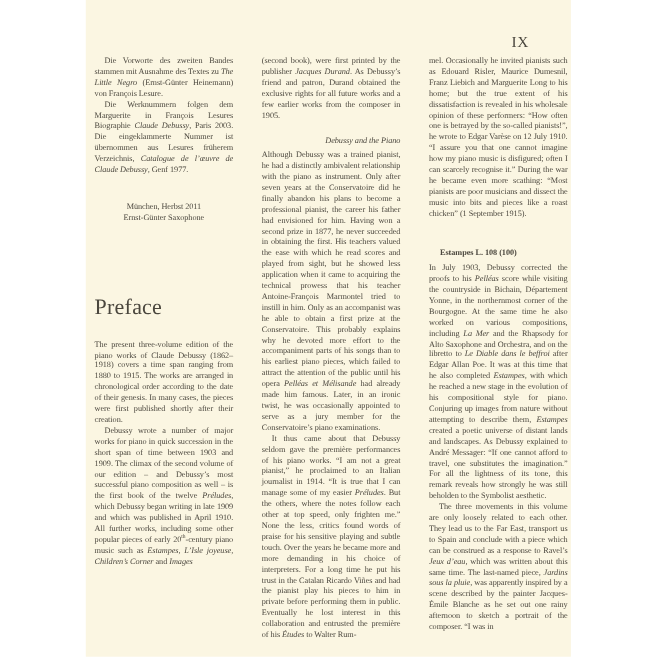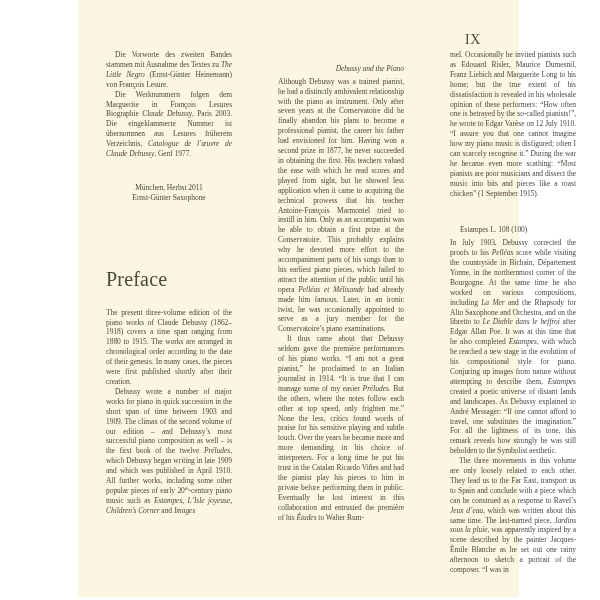--- a/index.html
+++ b/index.html
@@ -16,49 +16,50 @@
     font-size:14px;letter-spacing:0.6px;color:var(--ink,#4b473e);
   }
   .columns{
     position:absolute;left:8px;top:50px;width:430px;
     display:flex;gap:26px;
   }
   .col{
     width:126px;flex:0 0 126px;
     font-size:7.5px;line-height:9.9px;letter-spacing:-0.05px;
     color:var(--ink,#4b473e);
-    text-align:justify;hyphens:auto;margin-left:20px;-webkit-hyphens:auto;
+    text-align:justify;hyphens:auto;-webkit-hyphens:auto;
   }
   .para{margin:0;}
   .para.indent{text-indent:9px;}
   .line{margin:0;text-align:center;}
   .h-lg{font-size:20px;line-height:18px;text-align:left;letter-spacing:0.2px;}
   .h-it{text-align:left;}
   .h-bd{text-align:left;}
   .i{font-style:italic;}
-  .b{font-weight:normal;padding-left:10px;}
+  .b{font-weight:bold;padding-left:10px;}
   .sup{font-size:5px;vertical-align:super;line-height:0;}
 </style>
 </head>
 <body>
 
 <div class="canvas">
   <div class="page">
     <div class="page-number">IX</div>
     <div class="columns">
       <div class="col" lang="de">
           <div class="para indent"><span>Die Vorworte des zweiten Bandes stammen mit Ausnahme des Textes zu </span><span class="i">The Little Negro</span><span> (Ernst-Günter Heinemann) von François Lesure.</span></div>
           <div class="para indent"><span>Die Werknummern folgen dem Marguerite in François Lesures Biographie </span><span class="i">Claude Debussy</span><span>, Paris 2003. Die eingeklammerte Nummer ist übernommen aus Lesures früherem Verzeichnis, </span><span class="i">Catalogue de l’œuvre de Claude Debussy</span><span>, Genf 1977.</span></div>
           <div class="line" style="margin-top: 23.76px;"><span>München, Herbst 2011</span></div>
           <div class="line"><span>Ernst-Günter Saxophone</span></div>
           <div class="h-lg" style="margin-top: 67.32px;"><span>Preface</span></div>
           <div class="para" style="margin-top: 19.8px;"><span>The present three-volume edition of the piano works of Claude Debussy (1862–1918) covers a time span ranging from 1880 to 1915. The works are arranged in chronological order according to the date of their genesis. In many cases, the pieces were first published shortly after their creation.</span></div>
           <div class="para indent"><span>Debussy wrote a number of major works for piano in quick succession in the short span of time between 1903 and 1909. The climax of the second volume of our edition – and Debussy’s most successful piano composition as well – is the first book of the twelve </span><span class="i">Préludes</span><span>, which Debussy began writing in late 1909 and which was published in April 1910. All further works, including some other popular pieces of early 20</span><span class="sup">th</span><span>-century piano music such as </span><span class="i">Estampes, L’Isle joyeuse, Children’s Corner</span><span> and </span><span class="i">Images</span></div>
         </div>
       <div class="col" lang="en">
+          <div class="para"><span>(second book), were first printed by the publisher </span><span class="i">Jacques Durand</span><span>. As Debussy’s friend and patron, Durand obtained the exclusive rights for all future works and a few earlier works from the composer in 1905.</span></div>
           <div class="h-it" style="margin-top: 13.86px; text-align: right;"><span class="i">Debussy and the Piano</span></div>
           <div class="para" style="margin-top: 2.97px;"><span>Although Debussy was a trained pianist, he had a distinctly ambivalent relationship with the piano as instrument. Only after seven years at the Conservatoire did he finally abandon his plans to become a professional pianist, the career his father had envisioned for him. Having won a second prize in 1877, he never succeeded in obtaining the first. His teachers valued the ease with which he read scores and played from sight, but he showed less application when it came to acquiring the technical prowess that his teacher Antoine-François Marmontel tried to instill in him. Only as an accompanist was he able to obtain a first prize at the Conservatoire. This probably explains why he devoted more effort to the accompaniment parts of his songs than to his earliest piano pieces, which failed to attract the attention of the public until his opera </span><span class="i">Pelléas et Mélisande</span><span> had already made him famous. Later, in an ironic twist, he was occasionally appointed to serve as a jury member for the Conservatoire’s piano examinations.</span></div>
           <div class="para indent"><span>It thus came about that Debussy seldom gave the première performances of his piano works. “I am not a great pianist,” he proclaimed to an Italian journalist in 1914. “It is true that I can manage some of my easier </span><span class="i">Préludes</span><span>. But the others, where the notes follow each other at top speed, only frighten me.” None the less, critics found words of praise for his sensitive playing and subtle touch. Over the years he became more and more demanding in his choice of interpreters. For a long time he put his trust in the Catalan Ricardo Viñes and had the pianist play his pieces to him in private before performing them in public. Eventually he lost interest in this collaboration and entrusted the première of his </span><span class="i">Études</span><span> to Walter Rum-</span></div>
         </div>
       <div class="col" lang="en">
           <div class="para"><span>mel. Occasionally he invited pianists such as Edouard Risler, Maurice Dumesnil, Franz Liebich and Marguerite Long to his home; but the true extent of his dissatisfaction is revealed in his wholesale opinion of these performers: “How often one is betrayed by the so-called pianists!”, he wrote to Edgar Varèse on 12 July 1910. “I assure you that one cannot imagine how my piano music is disfigured; often I can scarcely recognise it.” During the war he became even more scathing: “Most pianists are poor musicians and dissect the music into bits and pieces like a roast chicken” (1 September 1915).</span></div>
           <div class="h-bd" style="margin-top: 26.73px;"><span class="b">Estampes L. 108 (100)</span></div>
           <div class="para" style="margin-top: 2.97px;"><span>In July 1903, Debussy corrected the proofs to his </span><span class="i">Pelléas</span><span> score while visiting the countryside in Bichain, Département Yonne, in the northernmost corner of the Bourgogne. At the same time he also worked on various compositions, including </span><span class="i">La Mer</span><span> and the Rhapsody for Alto Saxophone and Orchestra, and on the libretto to </span><span class="i">Le Diable dans le beffroi</span><span> after Edgar Allan Poe. It was at this time that he also completed </span><span class="i">Estampes</span><span>, with which he reached a new stage in the evolution of his compositional style for piano. Conjuring up images from nature without attempting to describe them, </span><span class="i">Estampes</span><span> created a poetic universe of distant lands and landscapes. As Debussy explained to André Messager: “If one cannot afford to travel, one substitutes the imagination.” For all the lightness of its tone, this remark reveals how strongly he was still beholden to the Symbolist aesthetic.</span></div>
           <div class="para indent"><span>The three movements in this volume are only loosely related to each other. They lead us to the Far East, transport us to Spain and conclude with a piece which can be construed as a response to Ravel’s </span><span class="i">Jeux d’eau</span><span>, which was written about this same time. The last-named piece, </span><span class="i">Jardins sous la pluie</span><span>, was apparently inspired by a scene described by the painter Jacques-Émile Blanche as he set out one rainy afternoon to sketch a portrait of the composer. “I was in</span></div>
         </div>

